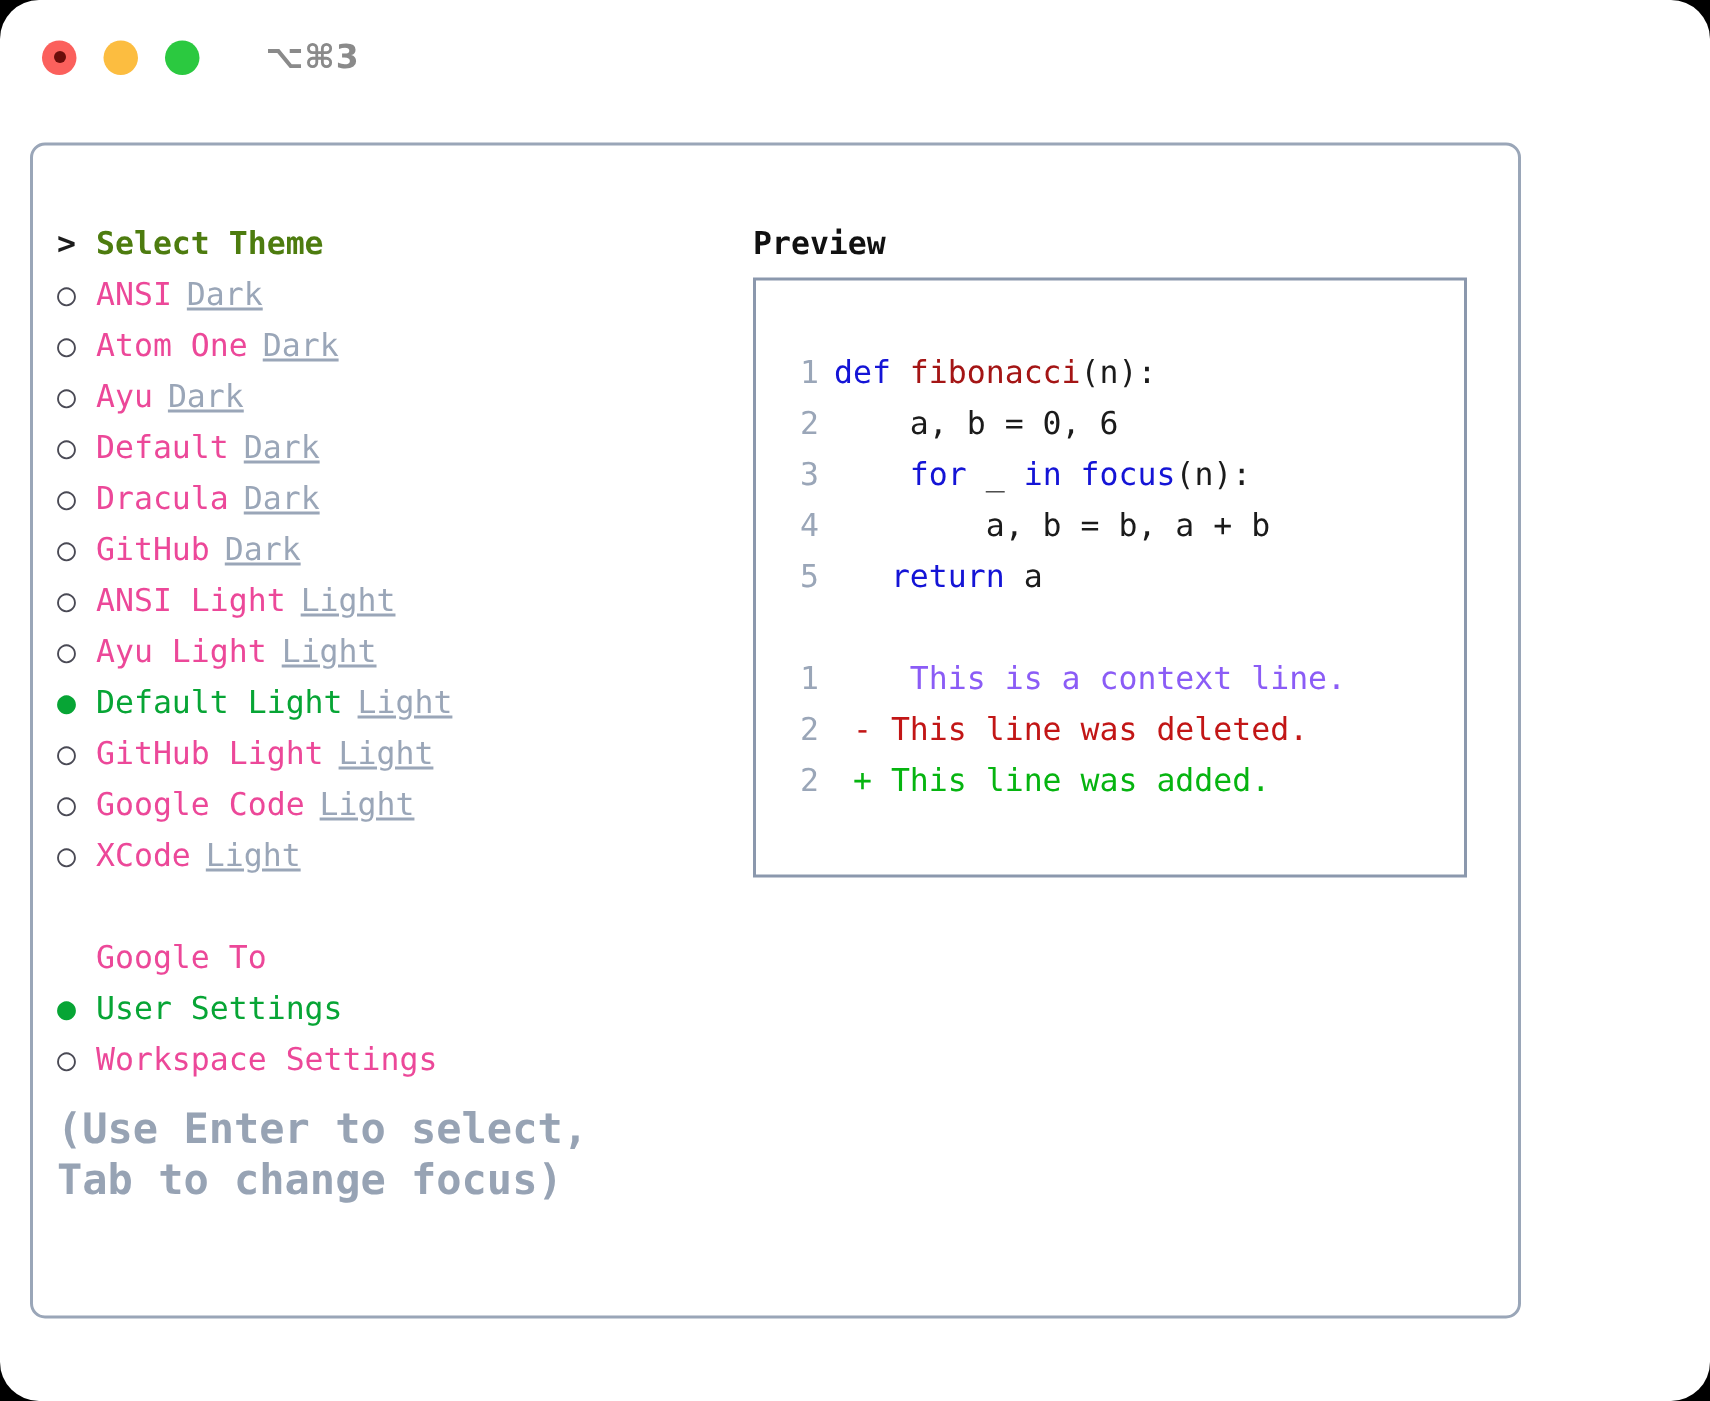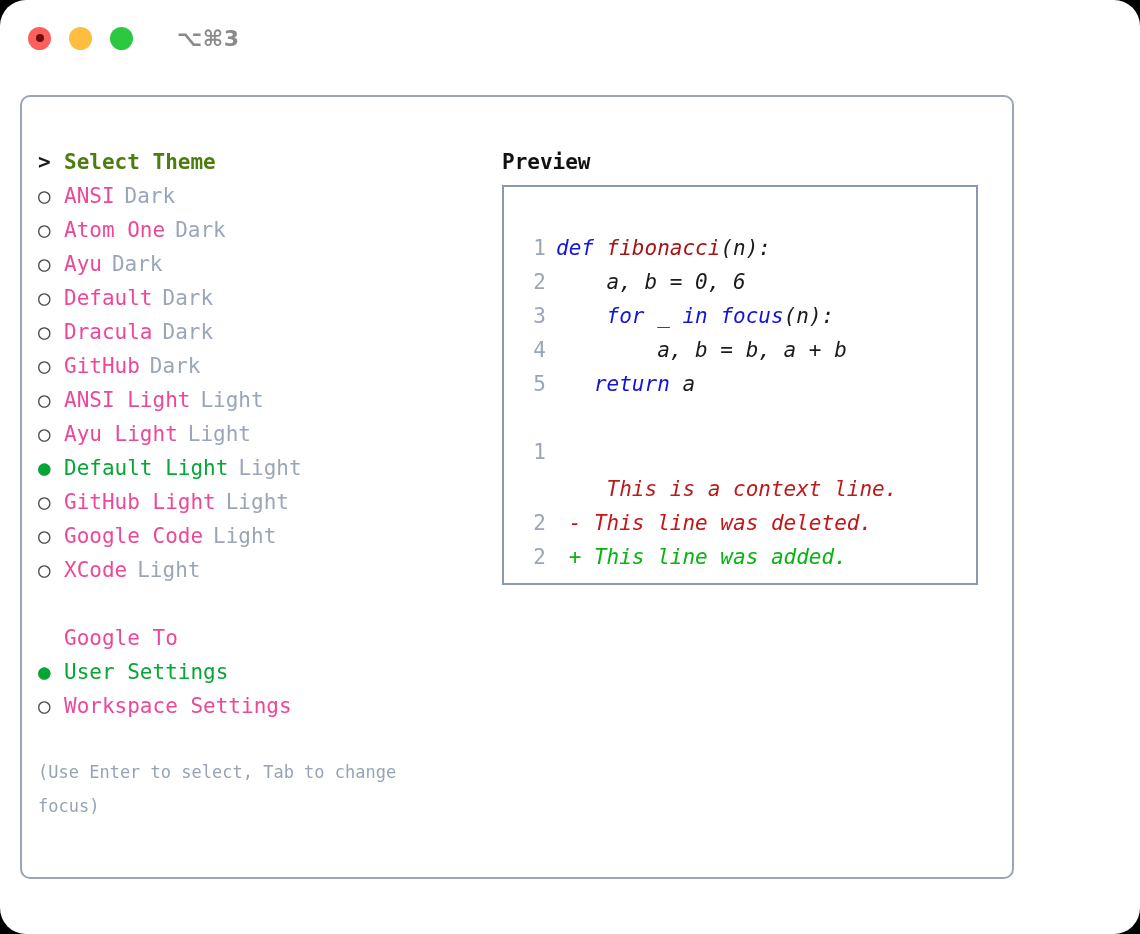--- a/index.html
+++ b/index.html
@@ -115,39 +115,41 @@
     font-weight: bold;
   }
   .gutter.sel { color: #07a535; }
 
   .label { color: #ec4899; }
   .label.bold { font-weight: bold; color: #4d7c0f; }
   .label.sel  { color: #07a535; }
   .tag {
     color: #9aa6b8;
     margin-left: 10px;
+    text-decoration: underline;
   }
 
   .section-head {
     display: flex;
     height: 34px;
     font-size: 21px;
     line-height: 34px;
     white-space: pre;
   }
 
   .spacer-lg { height: 34px; }
 
   .hint {
-    margin-top: 32px;
+    margin-top: 13px;
     color: #97a3b4;
-    font-size: 17px;
+    font-size: 28px;
     line-height: 34px;
     width: 410px;
     white-space: normal;
+    font-weight: bold;
   }
 
   
   .right-col {
     position: absolute;
     left: 480px;
     top: 48px;
     width: 490px;
   }
   .preview-title {
@@ -172,29 +174,29 @@
     white-space: pre;
     display: flex;
   }
   .lno {
     color: #9aa6b8;
     width: 22px;
     flex: 0 0 22px;
     text-align: right;
     margin-right: 10px;
   }
-  .code-body { white-space: pre; font-style: italic; }
+  .code-body { white-space: pre; }
 
   .tok-kw   { color: #1414d6; }
   .tok-fn   { color: #a41515; }
   .tok-txt  { color: #1b1b1b; }
 
   .blank-line { height: 34px; }
 
-  .diff-ctx { color: #b91c1c; margin-top: 37px; }
+  .diff-ctx { color: #8b5cf6; }
   .diff-del { color: #c21616; }
   .diff-add { color: #06b410; }
 </style>
 </head>
 <body>
 
 <div class="screen">
 
   <div class="titlebar">
     <div class="dots">

